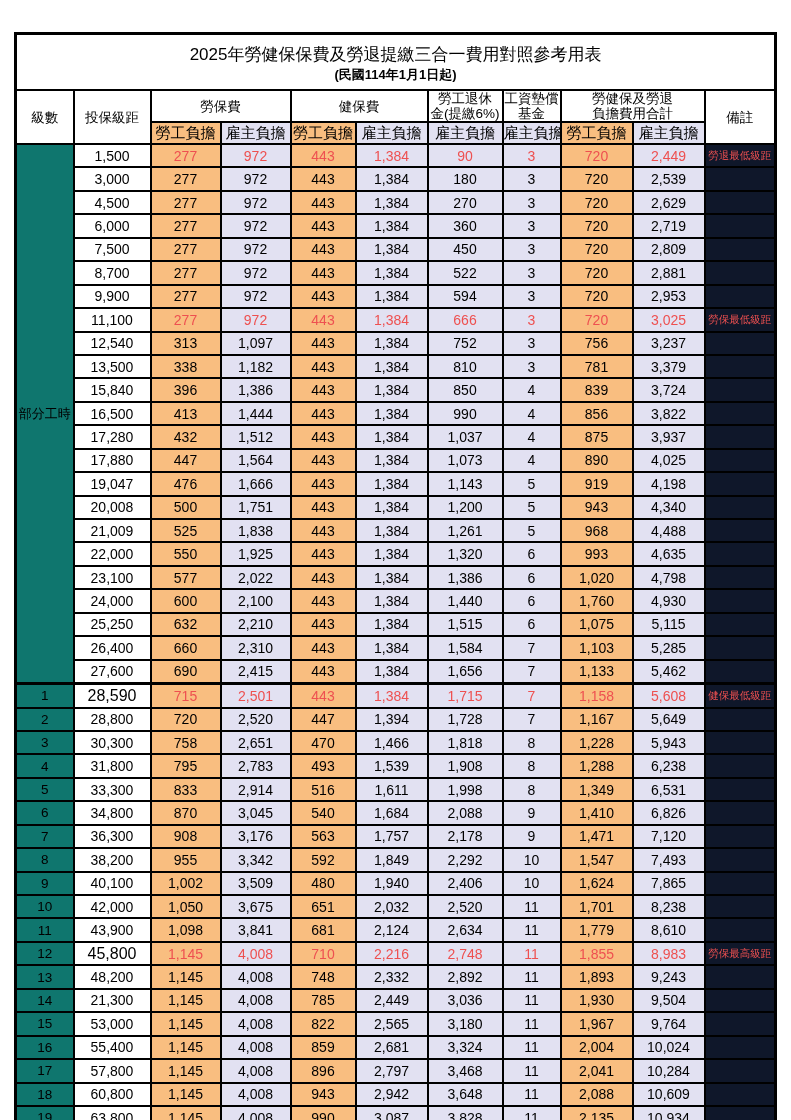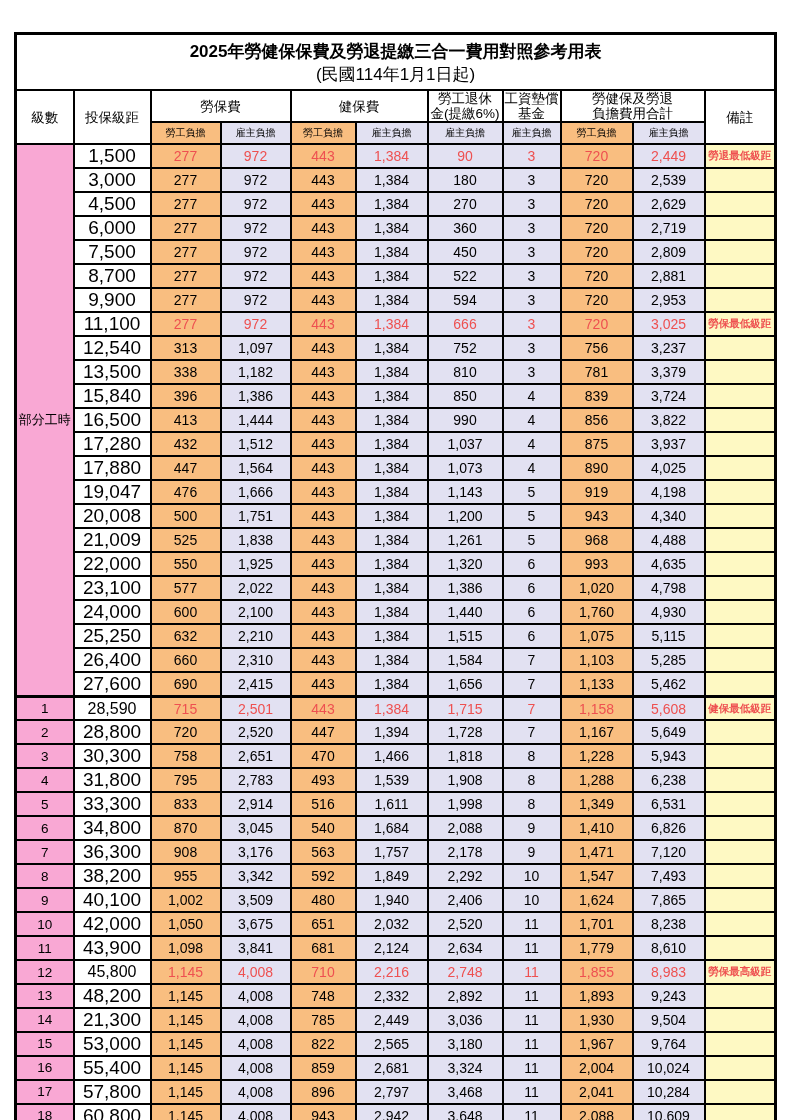--- a/index.html
+++ b/index.html
@@ -1,32 +1,32 @@
 <!DOCTYPE html>
 <html><head>
 <meta charset="utf-8">
 <style>
   html,body{margin:0;padding:0;background:#fff;}
   body{width:791px;height:1120px;position:relative;font-family:"Liberation Sans",sans-serif;color:#000;}
   table{border-collapse:collapse;table-layout:fixed;position:absolute;left:14px;top:32px;width:760px;border:3px solid #000;}
   td{border:2px solid #000;padding:0;text-align:center;vertical-align:middle;overflow:hidden;white-space:nowrap;}
   .title-cell{height:54px;background:#fff;}
-  .t1{font-size:17px;font-weight:bold;line-height:1.55;}
-  .t2{font-size:17px;font-weight:normal;line-height:1.1;}
+  .t1{font-size:17px;font-weight:normal;line-height:1.55;}
+  .t2{font-size:13px;font-weight:bold;line-height:1.1;}
   .grp{height:30px;font-size:13.5px;line-height:15px;}
-  .sub{height:20px;font-size:10px;margin-left:21px;}
+  .sub{height:20px;font-size:15px;margin-left:21px;}
   .bg-o{background:#F9BE80;}
   .bg-p{background:#E2E1F2;}
   tbody td{height:21.45px;font-size:14px;}
-  .c-bracket{font-size:19px;}
+  .c-bracket{font-size:14px;}
   .bold-bracket{font-weight:normal;font-size:16px;}
-  .c-level{font-size:13.5px;background:#f9a8d4;}
+  .c-level{font-size:13.5px;background:#0f766e;}
   .pt{font-size:13px;}
   .r{color:#EE5050;}
-  .c-note{font-size:10.5px;font-weight:bold;color:#EE5050;background:#fef9c3;}
+  .c-note{font-size:10.5px;font-weight:normal;color:#EE5050;background:#0f172a;}
   .thick-top td{border-top:3px solid #000;}
 </style>
 </head>
 <body>
 
 <table>
   <colgroup>
     <col style="width:58px">
       <col style="width:77px">
       <col style="width:70px">

